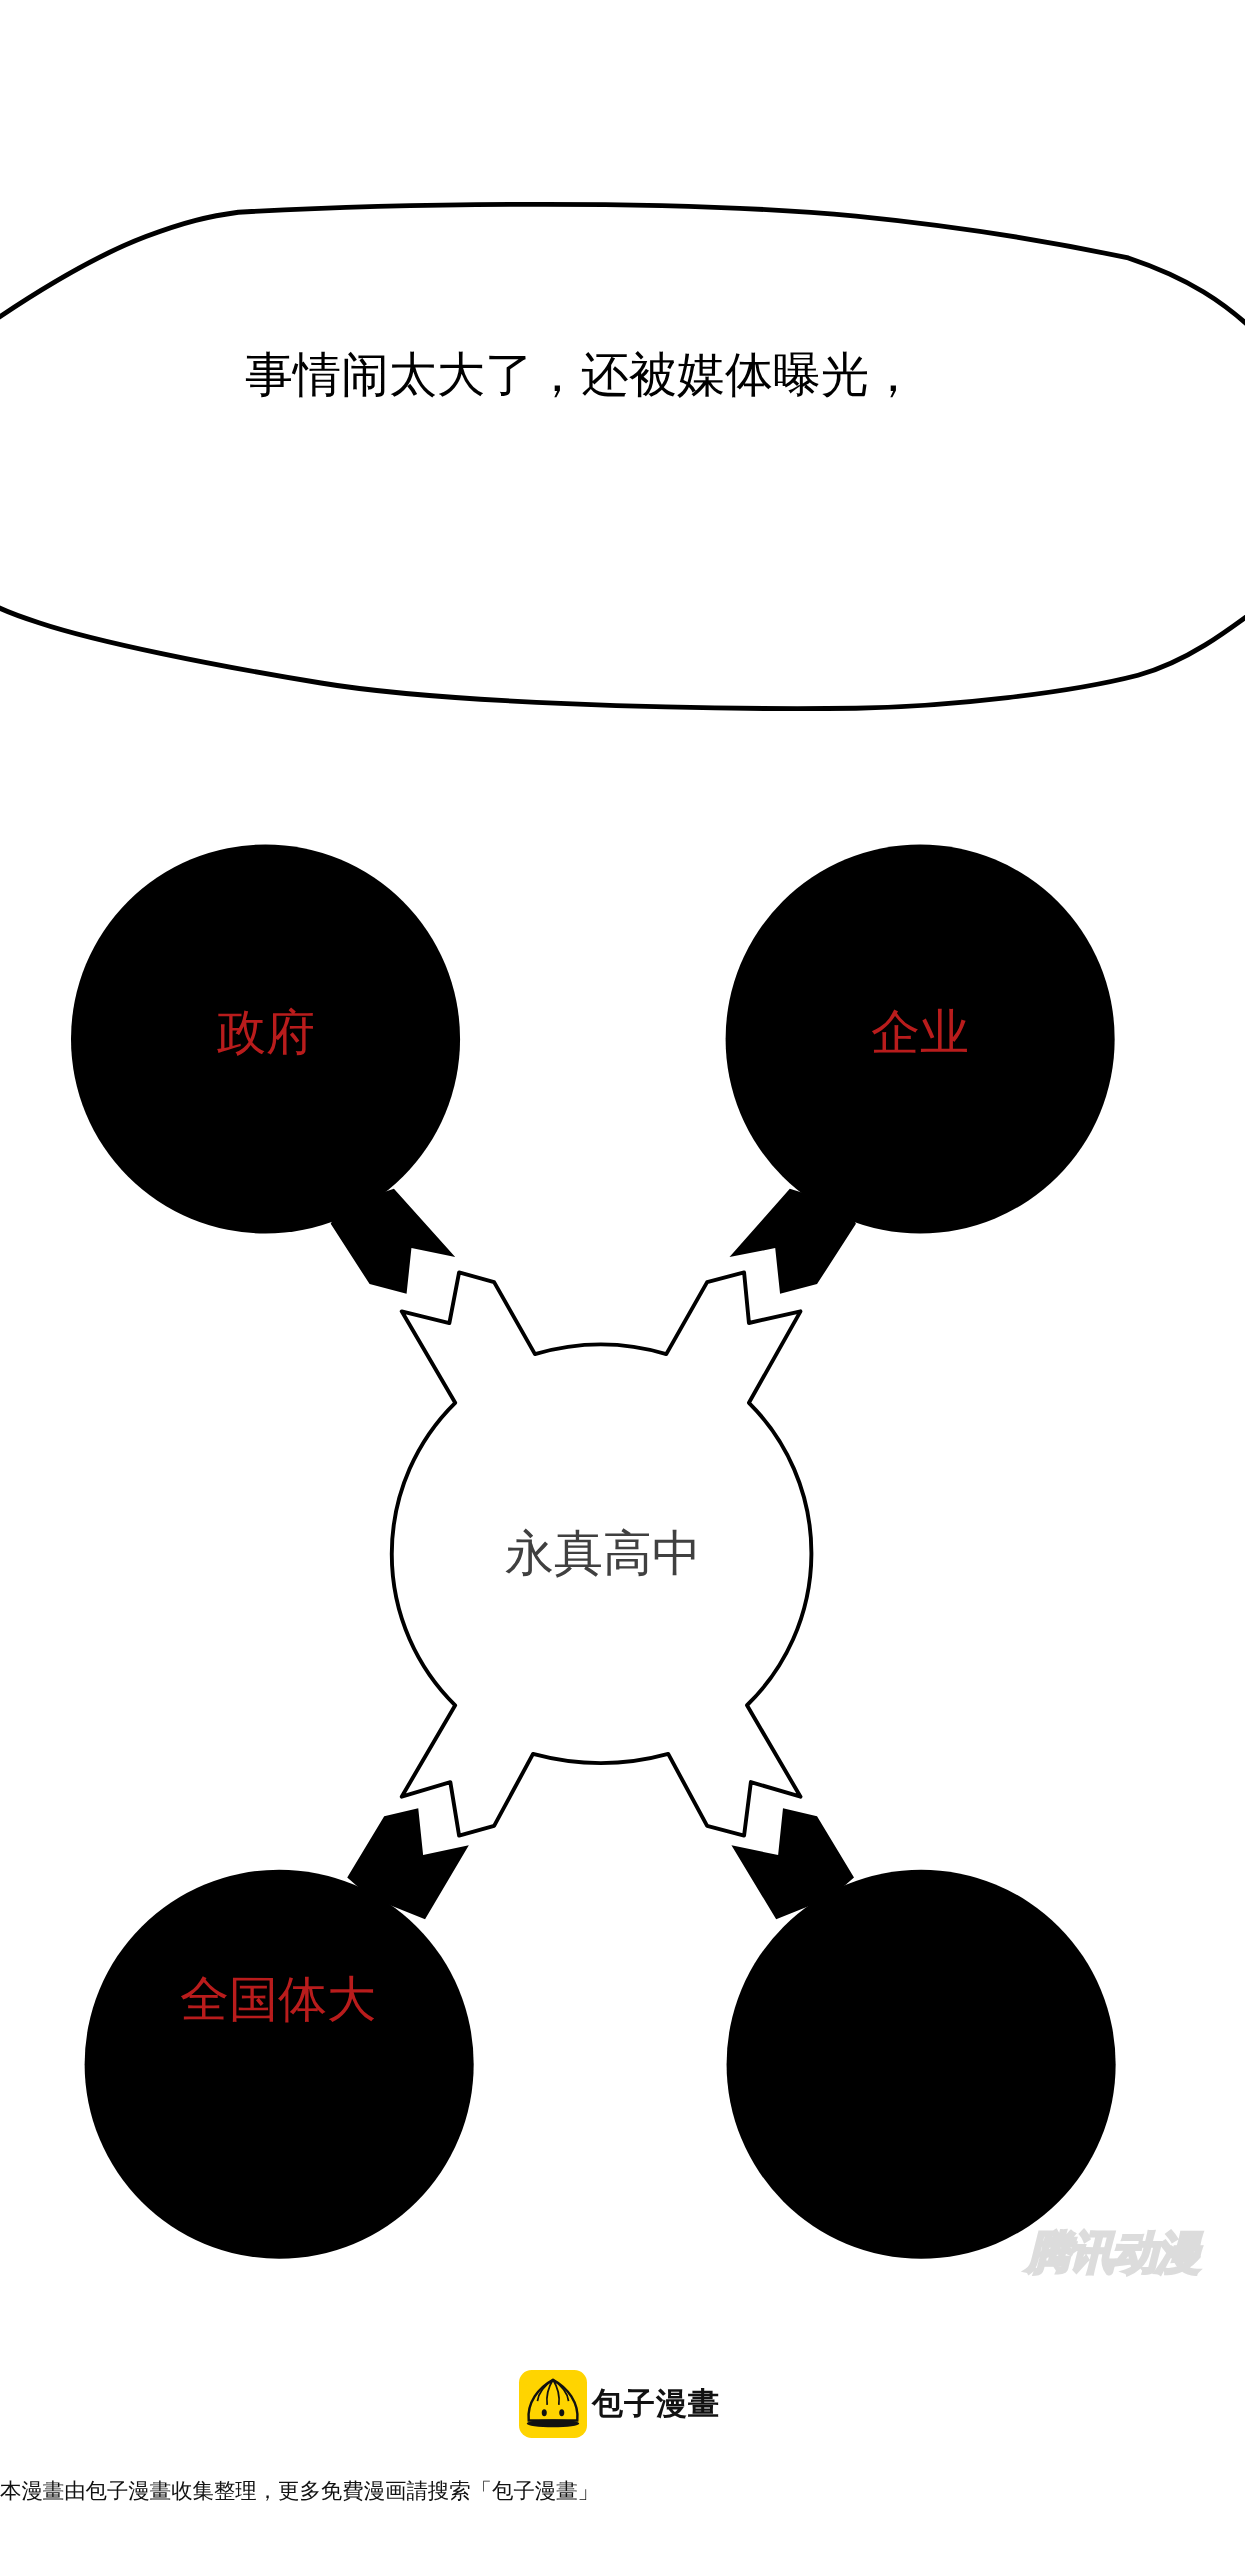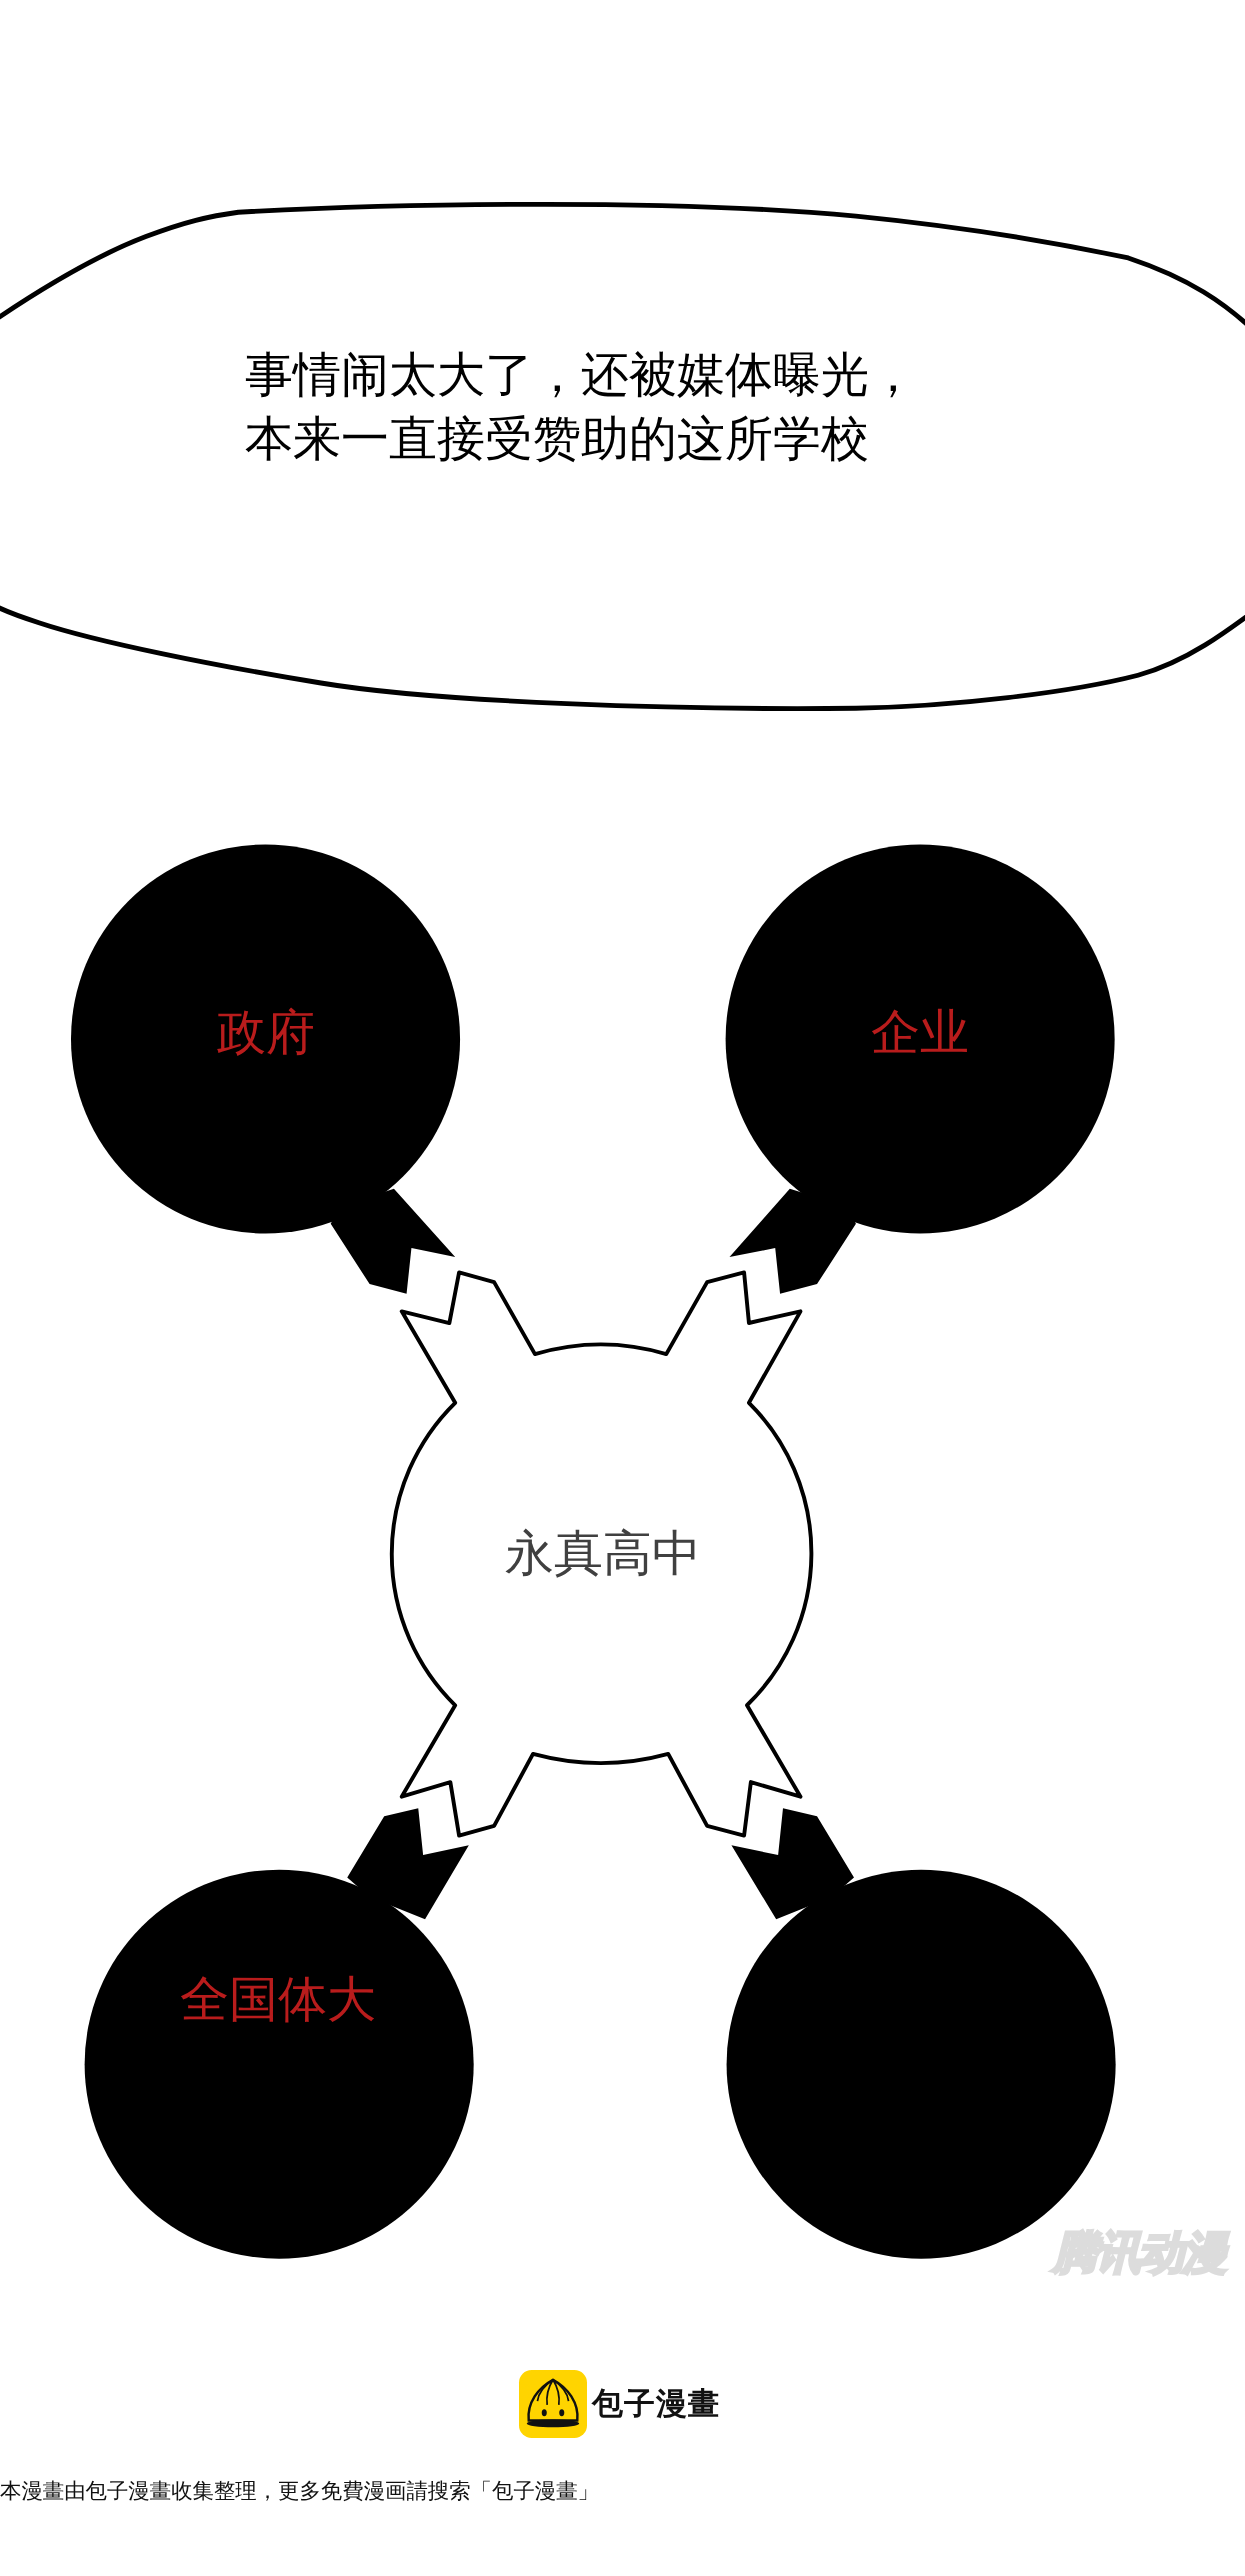--- a/index.html
+++ b/index.html
@@ -17,21 +17,21 @@
     position: absolute; font-family: "DejaVu Sans", "Liberation Sans", sans-serif;
     font-size: 49px; line-height: 58px; text-align: center; white-space: nowrap;
     transform: translate(-50%, -50%);
   }
   .label.white { color: #b91c1c; font-family: Liberation Serif, serif; }
   .label.black { color: #404040; }
   .watermark {
     position: absolute; left: 1026px; top: 2226px; width: 199px; height: 54px;
     font-family: "DejaVu Sans", "Liberation Sans", sans-serif; font-weight: bold;
     font-style: italic; font-size: 45px; line-height: 54px; color: #ffffff;
-    -webkit-text-stroke: 2.9px #dcdcdc; letter-spacing: -1.9px; text-align: right;
+    -webkit-text-stroke: 2.9px #dcdcdc; letter-spacing: -1.9px; text-align: left;
   }
   .brand {
     position: absolute; left: 519px; top: 2370px; height: 68px;
     display: flex; align-items: center;
   }
   .brand-logo {
     width: 68px; height: 68px; border-radius: 12.6px; background: #ffd400;
     position: relative; overflow: hidden;
   }
   .brand-name {
@@ -85,21 +85,20 @@
          L 727 1318 L 765 1308 L 770 1360 L 823 1348 L 770 1442
          A 218 218 0 0 1 768 1753
          L 823 1847 L 772 1832 L 765 1887 L 727 1877 L 687 1803
          Q 618 1822 548 1803
          L 508 1877 L 472 1887 L 463 1832 L 413 1847 L 468 1753
          A 218 218 0 0 1 468 1442 Z" fill="#ffffff" stroke="#000000" stroke-width="4" stroke-linejoin="round"></path>
   </svg>
 
   <div class="narration">
     <div>事情闹太大了，还被媒体曝光，</div>
-    <div>本来一直接受赞助的这所学校</div>
   </div>
 
   <div class="label white" style="left:266px; top:1033px;">政府</div>
   <div class="label white" style="left:920px; top:1033px;">企业</div>
   <div class="label white" style="left:278px; top:2000px;">全国体大</div>
   <div class="label black" style="left:603px; top:1554px;">永真高中</div>
 
   <div class="watermark">腾讯动漫</div>
 
   <div class="brand">

